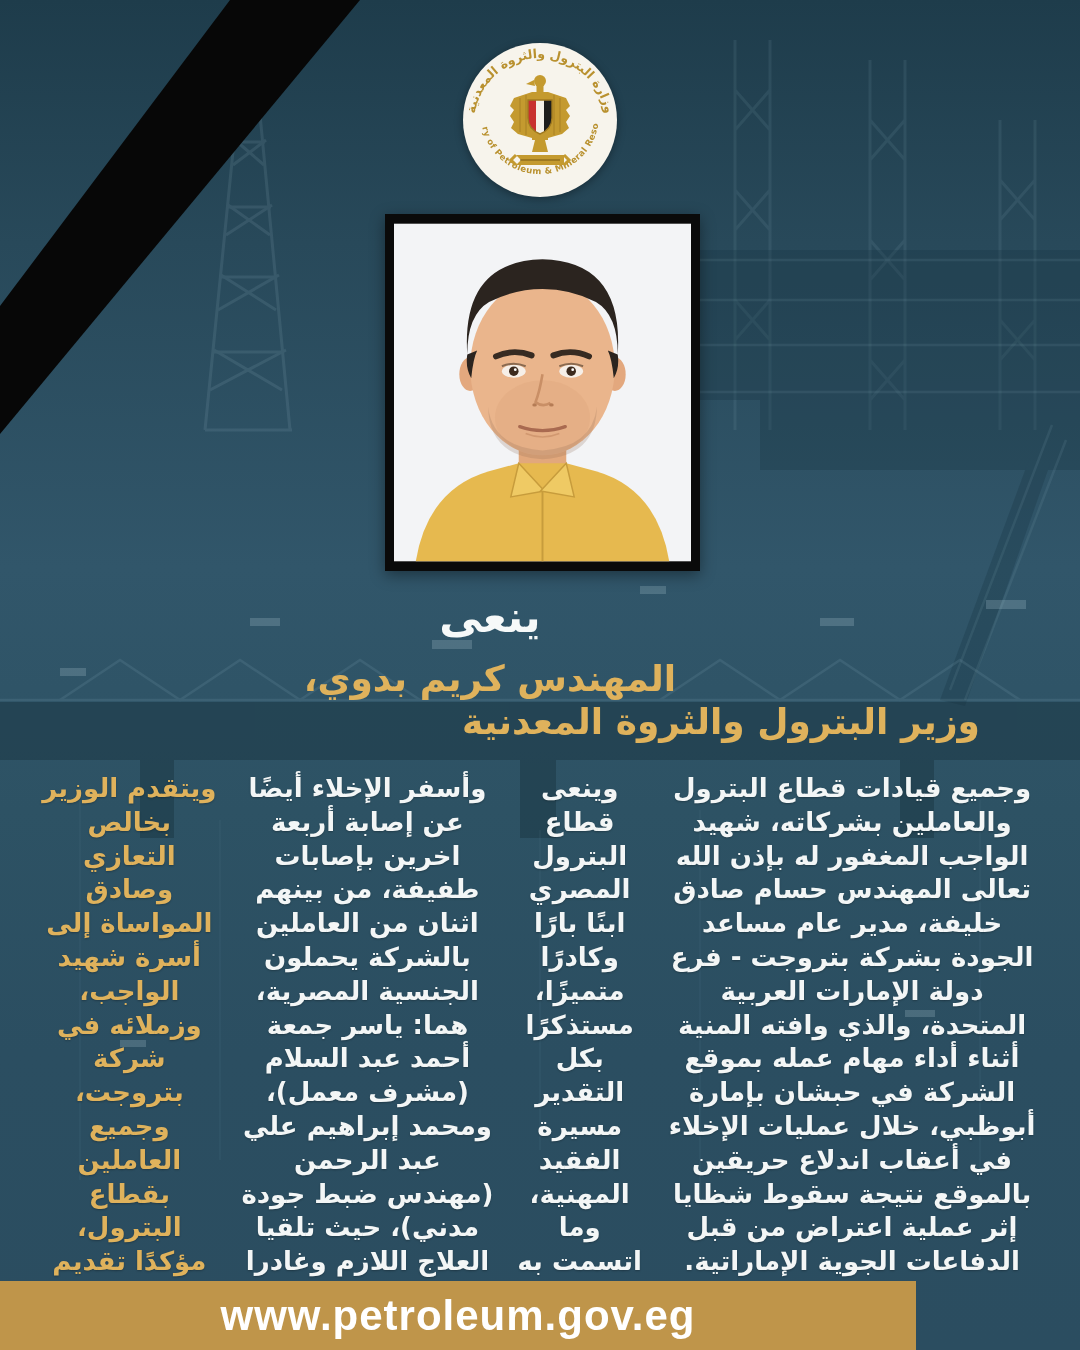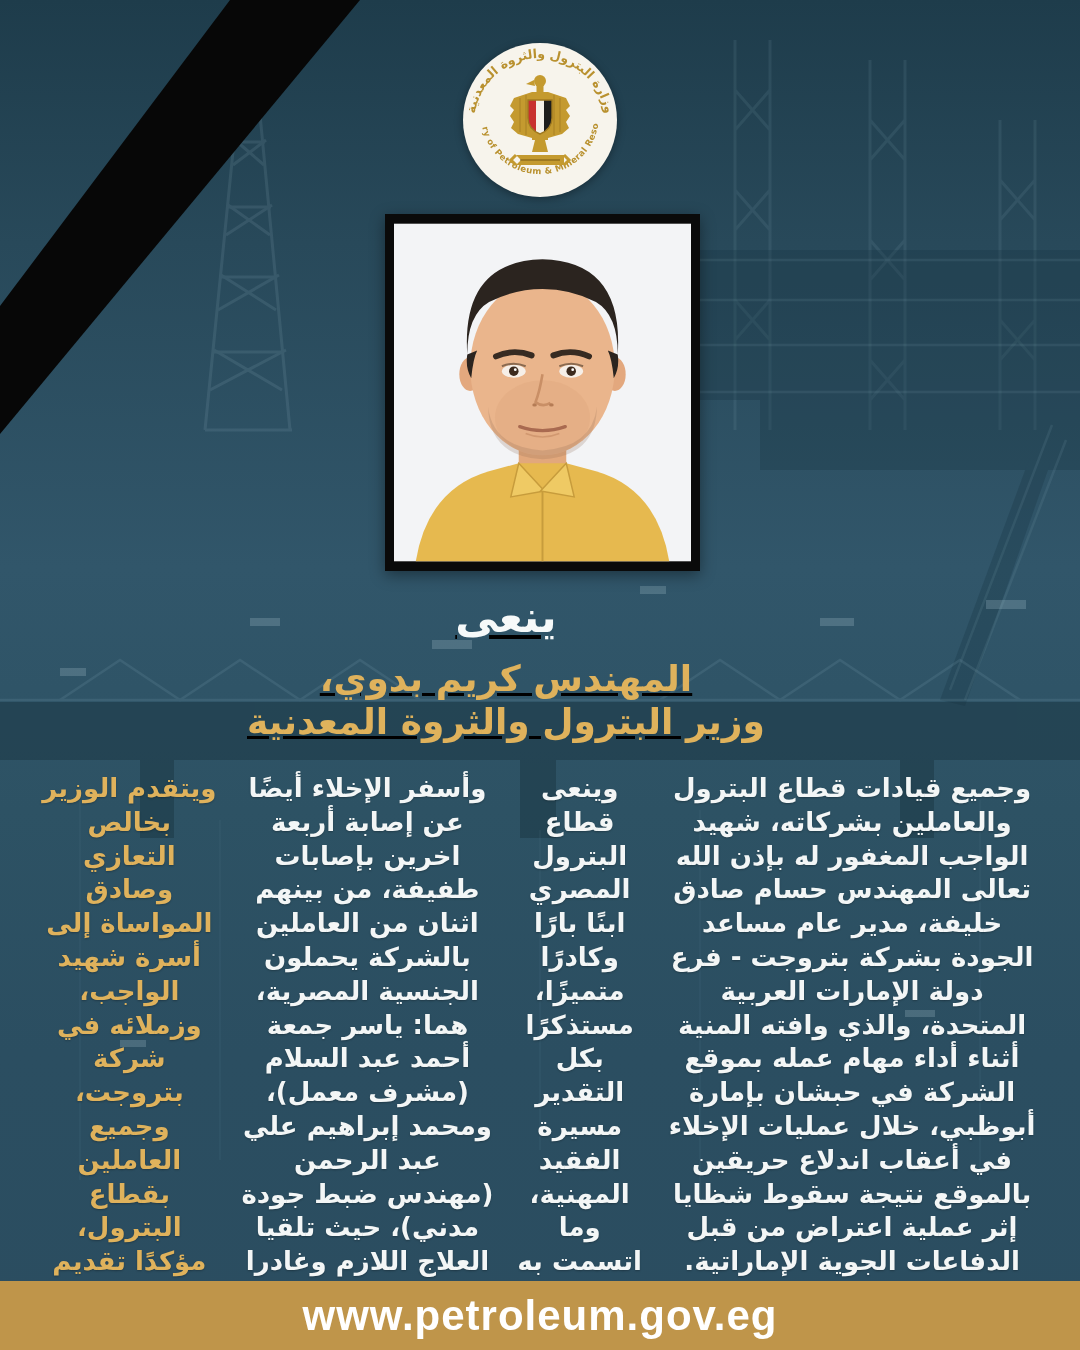--- a/index.html
+++ b/index.html
@@ -17,32 +17,32 @@
     background:#070707;
     clip-path:polygon(230px 0, 360px 0, 0 434px, 0 306px);
   }
   .logo { position:absolute; left:460px; top:40px; width:160px; height:160px; filter:drop-shadow(0 2px 4px rgba(0,0,0,.35)); }
   .photo {
     position:absolute; left:385px; top:214px; width:315px; height:357px;
     background:#0a0a0a; padding:9px;
     box-shadow:0 4px 14px rgba(0,0,0,.4);
   }
   .photo svg { width:100%; height:100%; display:block; }
-  .headings { position:absolute; left:16px; top:592px; width:980px; text-align:center; direction:rtl;text-decoration:underline; }
+  .headings { position:absolute; left:0; top:592px; width:980px; text-align:center; direction:rtl; }
   .mourns { font-size:43px; font-weight:bold; color:#f6f9f9; margin-bottom:16px; }
   .name  { font-size:36px; font-weight:bold; color:#dfb25c; margin-bottom:2px; }
-  .title { font-size:36px; font-weight:bold; color:#dfb25c; }
+  .title { font-size:36px; font-weight:bold; color:#dfb25c;text-align:right; }
   .body-text {
     position:absolute; left:40px; top:772px; width:1000px;
     direction:rtl; display:flex; flex-direction:row; gap:21px;
   }
   .para { font-size:26px; line-height:1.3; font-weight:bold; color:#f3f6f6; text-align:center; text-shadow:0 1px 2px rgba(0,0,0,.25); }
   .para.gold-para { color:#dfb25c; }
   .footer {
-    position:absolute; left:0; top:1281px; width:1080px; height:69px;
+    position:absolute; left:0; top:1281px; width:916px; height:69px;
     background:#bf954a; display:flex; align-items:center; justify-content:center;
   }
   .footer .url {
     font-family:"Liberation Sans","DejaVu Sans",sans-serif;
     font-size:42px; font-weight:bold; color:#ffffff; letter-spacing:1px;
   }
 </style>
 </head>
 <body>
 

